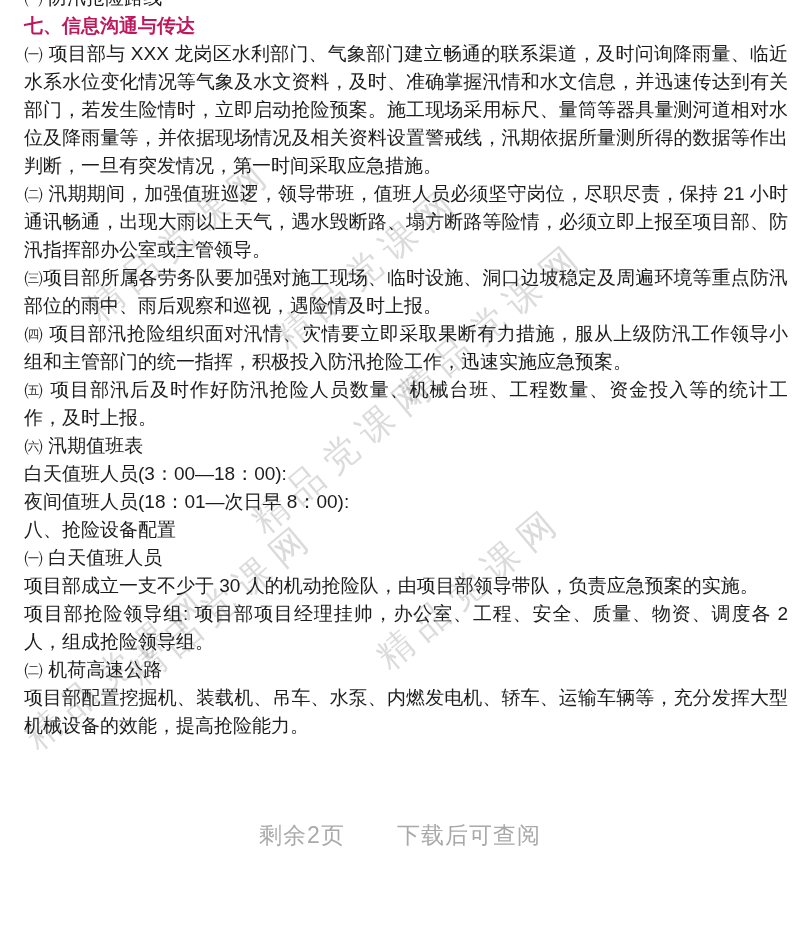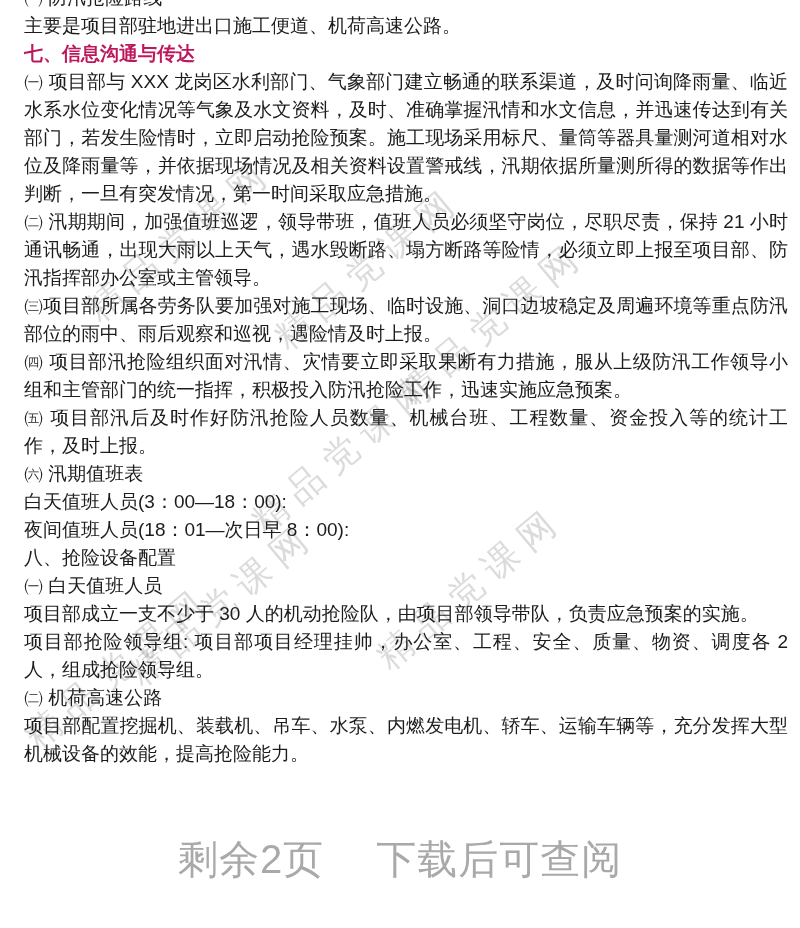--- a/index.html
+++ b/index.html
@@ -39,23 +39,23 @@
     line-height: 28px;
   }
   .doc-line { text-align: justify; }
   .clipped-line { margin-top: -16px; }
   .section-heading { font-weight: bold; color: #be185d; }
 
   
   .footer-notice {
     position: relative;
     z-index: 1;
-    margin-top: 64px;
+    margin-top: 80px;
     text-align: center;
-    font-size: 40px;
+    font-size: 23px;
     color: #a9a9a9;
     letter-spacing: 1px;
   }
   .footer-hint { margin-left: 52px; }
 </style>
 </head>
 <body>
 
 <div class="page">
 
@@ -64,21 +64,20 @@
     <span class="wm w2">精品党课网</span>
     <span class="wm w3">精品党课网</span>
     <span class="wm w4">精品党课网</span>
     <span class="wm w5">精品党课网</span>
     <span class="wm w6">精品党课网</span>
     <span class="wm w7">精品党课网</span>
   </div>
 
   <div class="doc">
     <div class="doc-line clipped-line">㈠ 防汛抢险路线</div>
-    <div class="doc-line">主要是项目部驻地进出口施工便道、机荷高速公路。</div>
     <div class="doc-line section-heading">七、信息沟通与传达</div>
     <div class="doc-line">㈠ 项目部与 XXX 龙岗区水利部门、气象部门建立畅通的联系渠道，及时问询降雨量、临近水系水位变化情况等气象及水文资料，及时、准确掌握汛情和水文信息，并迅速传达到有关部门，若发生险情时，立即启动抢险预案。施工现场采用标尺、量筒等器具量测河道相对水位及降雨量等，并依据现场情况及相关资料设置警戒线，汛期依据所量测所得的数据等作出判断，一旦有突发情况，第一时间采取应急措施。</div>
     <div class="doc-line">㈡ 汛期期间，加强值班巡逻，领导带班，值班人员必须坚守岗位，尽职尽责，保持 21 小时通讯畅通，出现大雨以上天气，遇水毁断路、塌方断路等险情，必须立即上报至项目部、防汛指挥部办公室或主管领导。</div>
     <div class="doc-line">㈢项目部所属各劳务队要加强对施工现场、临时设施、洞口边坡稳定及周遍环境等重点防汛部位的雨中、雨后观察和巡视，遇险情及时上报。</div>
     <div class="doc-line">㈣ 项目部汛抢险组织面对汛情、灾情要立即采取果断有力措施，服从上级防汛工作领导小组和主管部门的统一指挥，积极投入防汛抢险工作，迅速实施应急预案。</div>
     <div class="doc-line">㈤ 项目部汛后及时作好防汛抢险人员数量、机械台班、工程数量、资金投入等的统计工作，及时上报。</div>
     <div class="doc-line">㈥ 汛期值班表</div>
     <div class="doc-line">白天值班人员(3：00—18：00):</div>
     <div class="doc-line">夜间值班人员(18：01—次日早 8：00):</div>
     <div class="doc-line">八、抢险设备配置</div>

